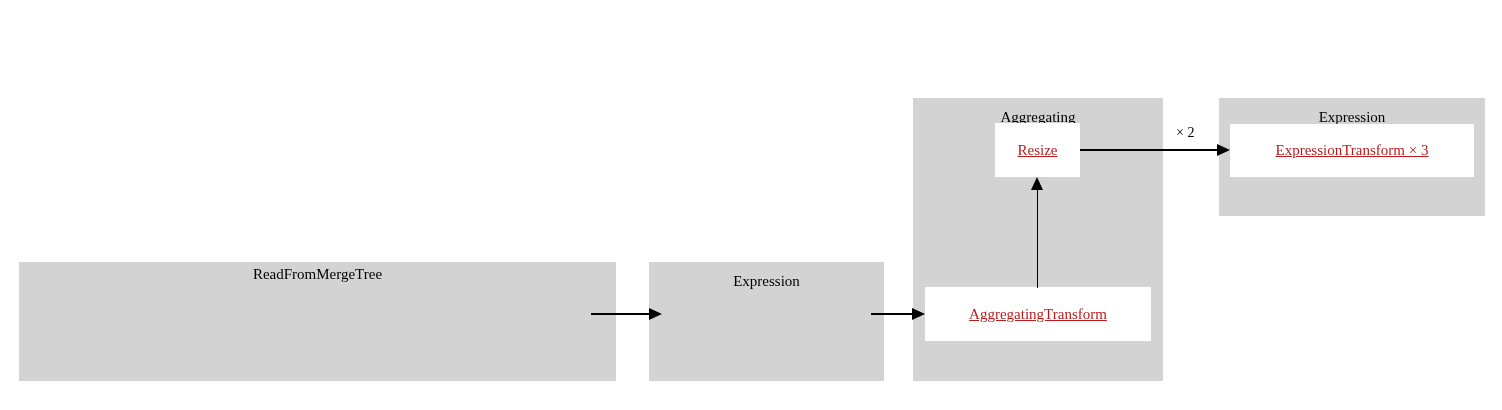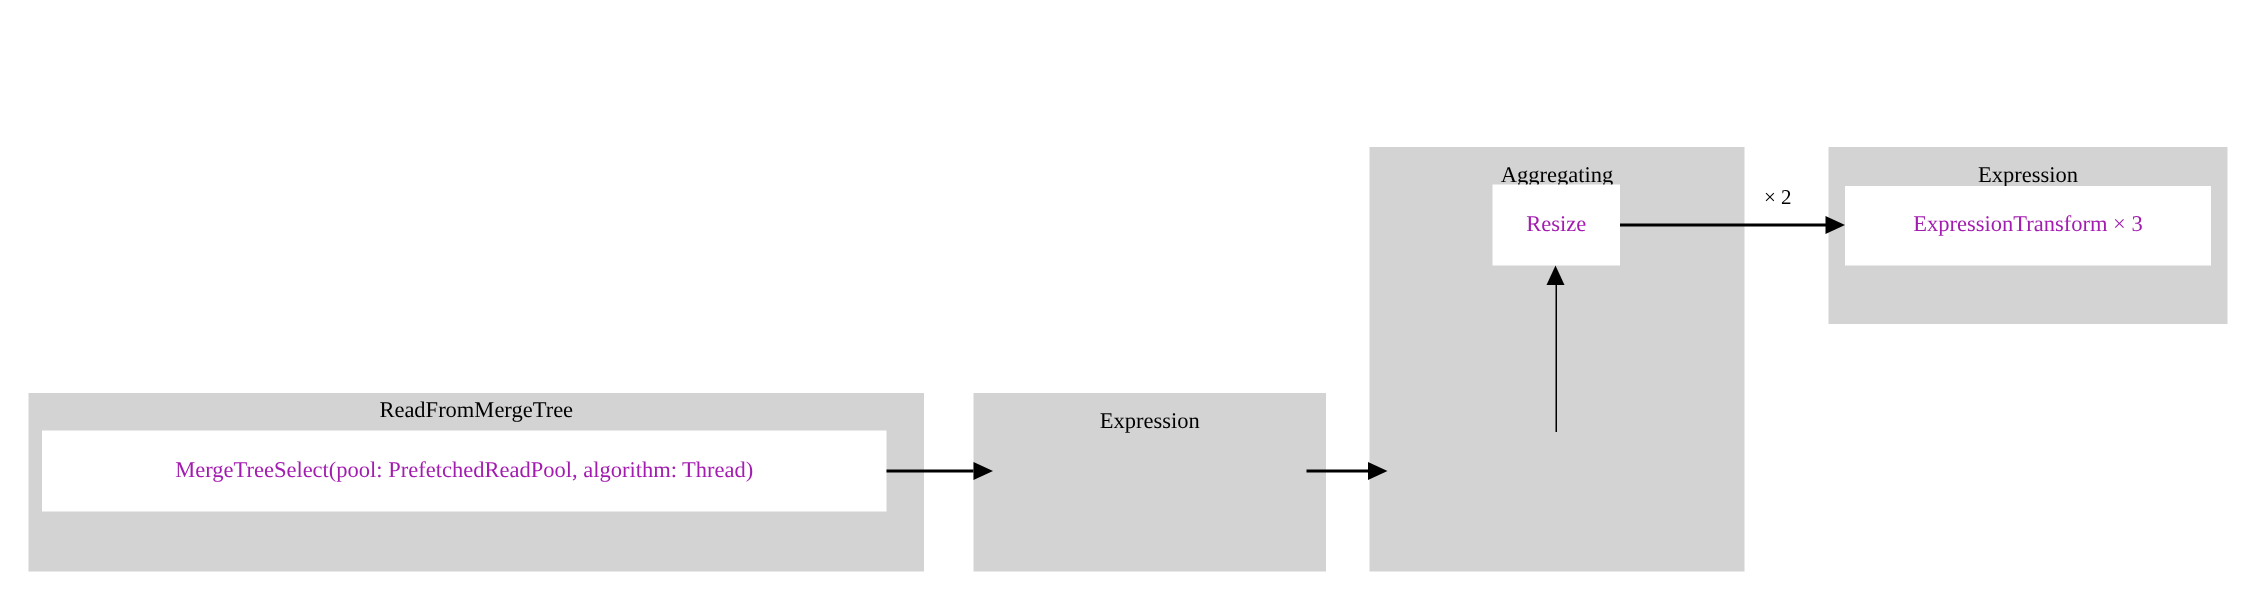--- a/index.html
+++ b/index.html
@@ -34,23 +34,24 @@
   .node {
     position: absolute;
     background: #ffffff;
     box-sizing: border-box;
     display: flex;
     align-items: center;
     justify-content: center;
   }
   .node-label {
     font-size: 15px;
-    color: #a21caf;
+    color: #b91c1c;
     white-space: nowrap;
     line-height: 1;
+    text-decoration: underline;
   }
   .edge-line-h {
     position: absolute;
     height: 1.6px;
     background: #000000;
   }
   .edge-line-v {
     position: absolute;
     width: 1.6px;
     background: #000000;
@@ -80,33 +81,33 @@
   }
 </style>
 </head>
 <body>
 
 <div id="canvas">
 
   <div class="cluster" style="left:19px; top:233px; width:597px; height:119px;">
     <div class="cluster-label" style="top:5px;">ReadFromMergeTree</div>
   </div>
-  <div class="node" style="left:28px; top:287px; width:563px; height:54px;">
-    <span class="node-label">MergeTreeSelect(pool: PrefetchedReadPool, algorithm: Thread)</span>
-  </div>
 
   <div class="cluster" style="left:649px; top:233px; width:235px; height:119px;">
     <div class="cluster-label" style="top:12px;">Expression</div>
   </div>
 
   <div class="cluster" style="left:913px; top:69px; width:250px; height:283px;">
     <div class="cluster-label" style="top:12px;">Aggregating</div>
   </div>
   <div class="node" style="left:995px; top:123px; width:85px; height:54px;">
     <span class="node-label">Resize</span>
+  </div>
+  <div class="node" style="left:925px; top:287px; width:226px; height:54px;">
+    <span class="node-label">AggregatingTransform</span>
   </div>
 
   <div class="cluster" style="left:1219px; top:69px; width:266px; height:118px;">
     <div class="cluster-label" style="top:12px;">Expression</div>
   </div>
   <div class="node" style="left:1230px; top:124px; width:244px; height:53px;">
     <span class="node-label">ExpressionTransform × 3</span>
   </div>
 
   <div class="edge-line-h" style="left:591px; top:313px; width:58px;"></div>

